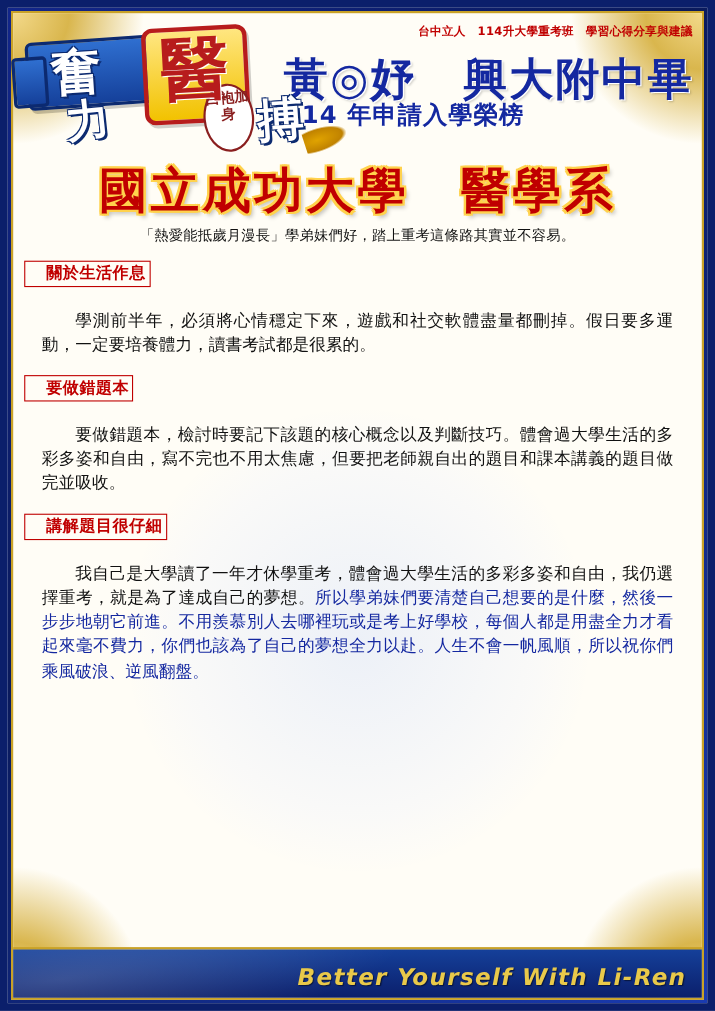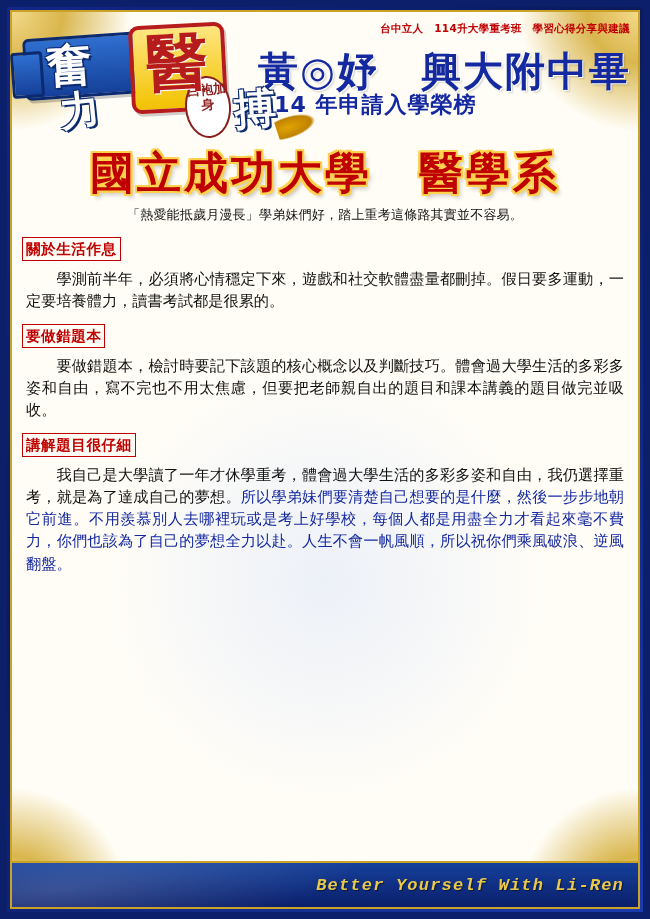--- a/index.html
+++ b/index.html
@@ -135,45 +135,44 @@
   }
   .lede {
     text-align:center; margin:0 0 12px 0; font-size:13px; color:#111;
     letter-spacing:.2px;
   }
   .sect { margin-bottom:11px; }
   .sect-head {
     display:inline-block;
     border:1.6px solid #c00000;
     color:#c00000; font-weight:bold; font-size:14.6px;
-    padding:0 3px 1px 3px; margin-bottom:3px;
+    padding:0 3px 1px 19px; margin-bottom:3px;
     letter-spacing:.5px;
   }
-  .para { margin:4px; text-indent:2em; text-align:justify; }
+  .para { margin:16px; text-indent:2em; text-align:justify; }
   .blue { color:#1428a0; }
 
   
   .footer {
     position:absolute; left:12px; right:12px; bottom:12px; height:46px;
     background: linear-gradient(180deg,#15409a 0%, #0b1f6b 100%);
     border-top:2px solid #c9a227;
     overflow:hidden;
   }
   .footer .swoosh {
     position:absolute; left:-40px; top:-30px; width:420px; height:110px;
     background: radial-gradient(ellipse at 20% 40%, rgba(255,255,255,.18), rgba(255,255,255,0) 65%);
     transform: rotate(-6deg);
   }
   .footer-text {
     position:absolute; right:14px; top:13px;
-    color:#e9c94a; font-style:italic; font-weight:bold; font-size:17px;
+    color:#e9c94a; font-style:italic; font-weight:bold; font-size:21px;
     letter-spacing:1.2px;
     text-shadow: 1px 1px 1px rgba(0,0,0,.5);
     white-space:nowrap;
-    font-family:Liberation Mono, monospace;
   }
 </style>
 </head>
 <body>
 
 <div class="poster">
   <div class="frame-outer"></div>
   <div class="frame-inner">
     <div class="watermark"></div>
     <div class="gold-corner gc-tl"></div>

